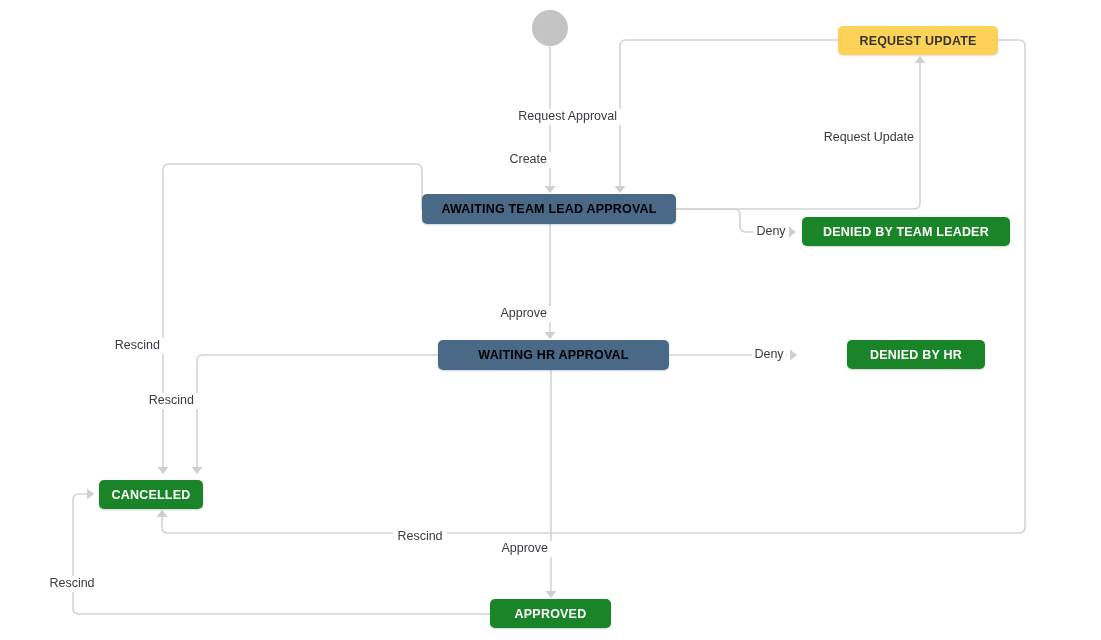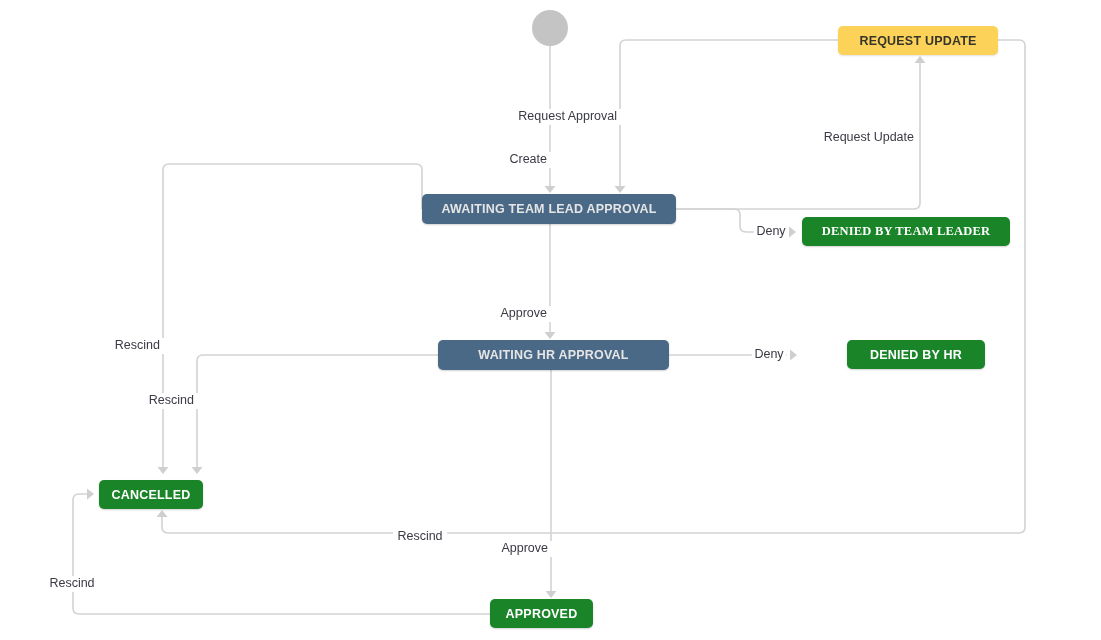--- a/index.html
+++ b/index.html
@@ -52,21 +52,21 @@
     justify-content: center;
     border-radius: 5px;
     font-size: 12.5px;
     font-weight: bold;
     letter-spacing: 0.2px;
     white-space: nowrap;
     user-select: none;
   }
   .node-blue {
     background: #4a6987;
-    color: #e5e5e5;
+    color: #000000;
     box-shadow: 0 1px 2px rgba(0,0,0,0.18);
   }
   .node-green {
     background: #1a8528;
     color: #ffffff;
     box-shadow: 0 1px 2px rgba(0,0,0,0.18);
   }
   .node-yellow {
     background: #fcd259;
     color: #35352c;
@@ -134,30 +134,30 @@
       </g>
   </svg>
 
   <div id="nodes-layer">
       <div class="node-box node-blue" style="left: 422px; top: 194px; width: 254px; height: 30px;">
         <span>AWAITING TEAM LEAD APPROVAL</span>
       </div>
       <div class="node-box node-yellow" style="left: 838px; top: 26px; width: 160px; height: 29px;">
         <span>REQUEST UPDATE</span>
       </div>
-      <div class="node-box node-green" style="left: 802px; top: 217px; width: 208px; height: 29px; font-family: Liberation Serif, serif;">
+      <div class="node-box node-green" style="left: 802px; top: 217px; width: 208px; height: 29px;">
         <span>DENIED BY TEAM LEADER</span>
       </div>
       <div class="node-box node-blue" style="left: 438px; top: 340px; width: 231px; height: 30px; text-align: center;">
         <span>WAITING HR APPROVAL</span>
       </div>
       <div class="node-box node-green" style="left: 803px; top: 340px; width: 138px; height: 29px; margin-left: 44px;">
         <span>DENIED BY HR</span>
       </div>
       <div class="node-box node-green" style="left: 99px; top: 480px; width: 104px; height: 29px;">
         <span>CANCELLED</span>
       </div>
-      <div class="node-box node-green" style="left: 490px; top: 599px; width: 103px; height: 29px;">
+      <div class="node-box node-green" style="left: 490px; top: 599px; width: 121px; height: 29px;">
         <span>APPROVED</span>
       </div>
     </div>
 
 </div>
 
 </body></html>

